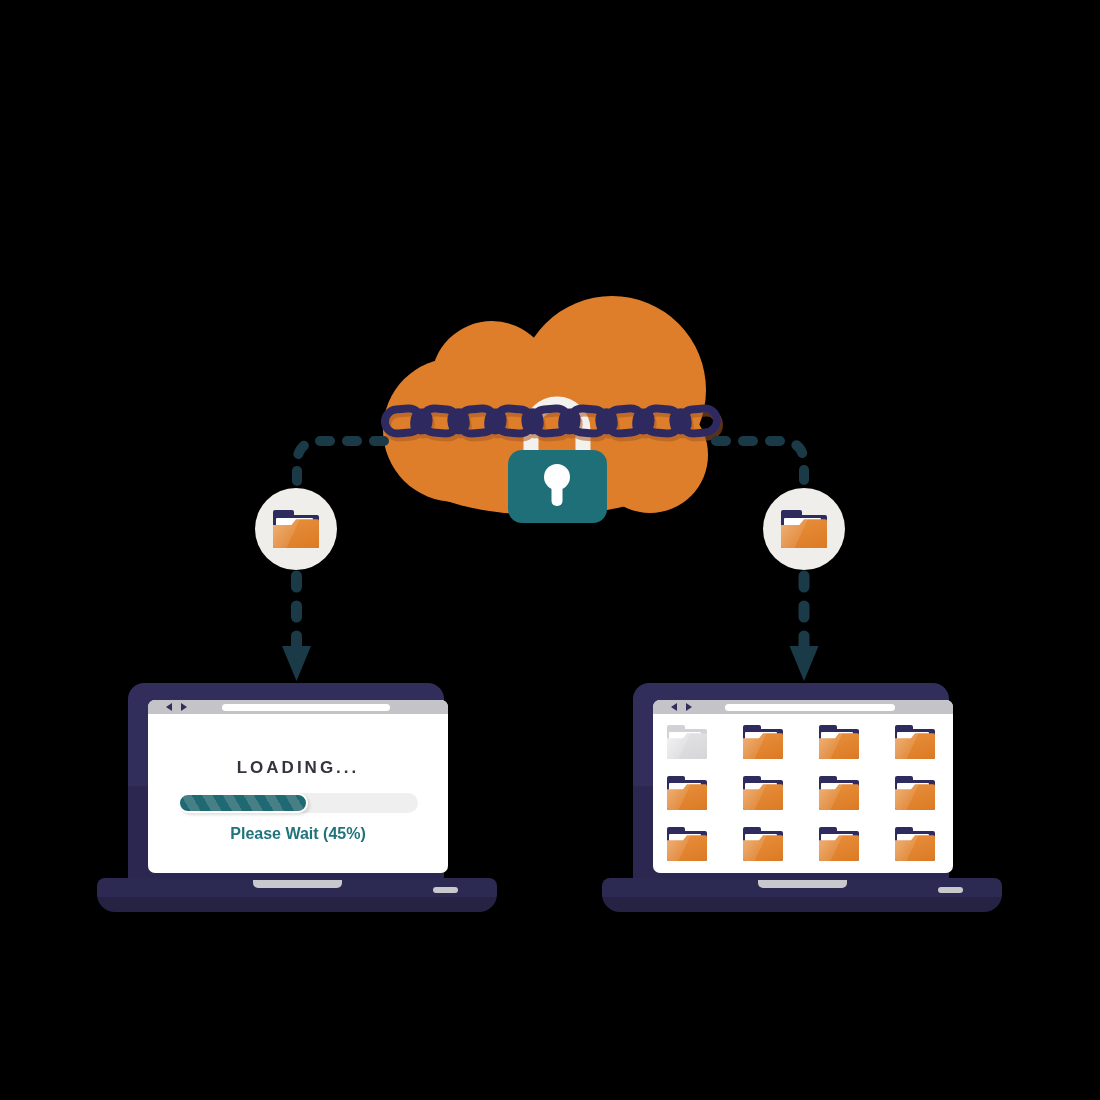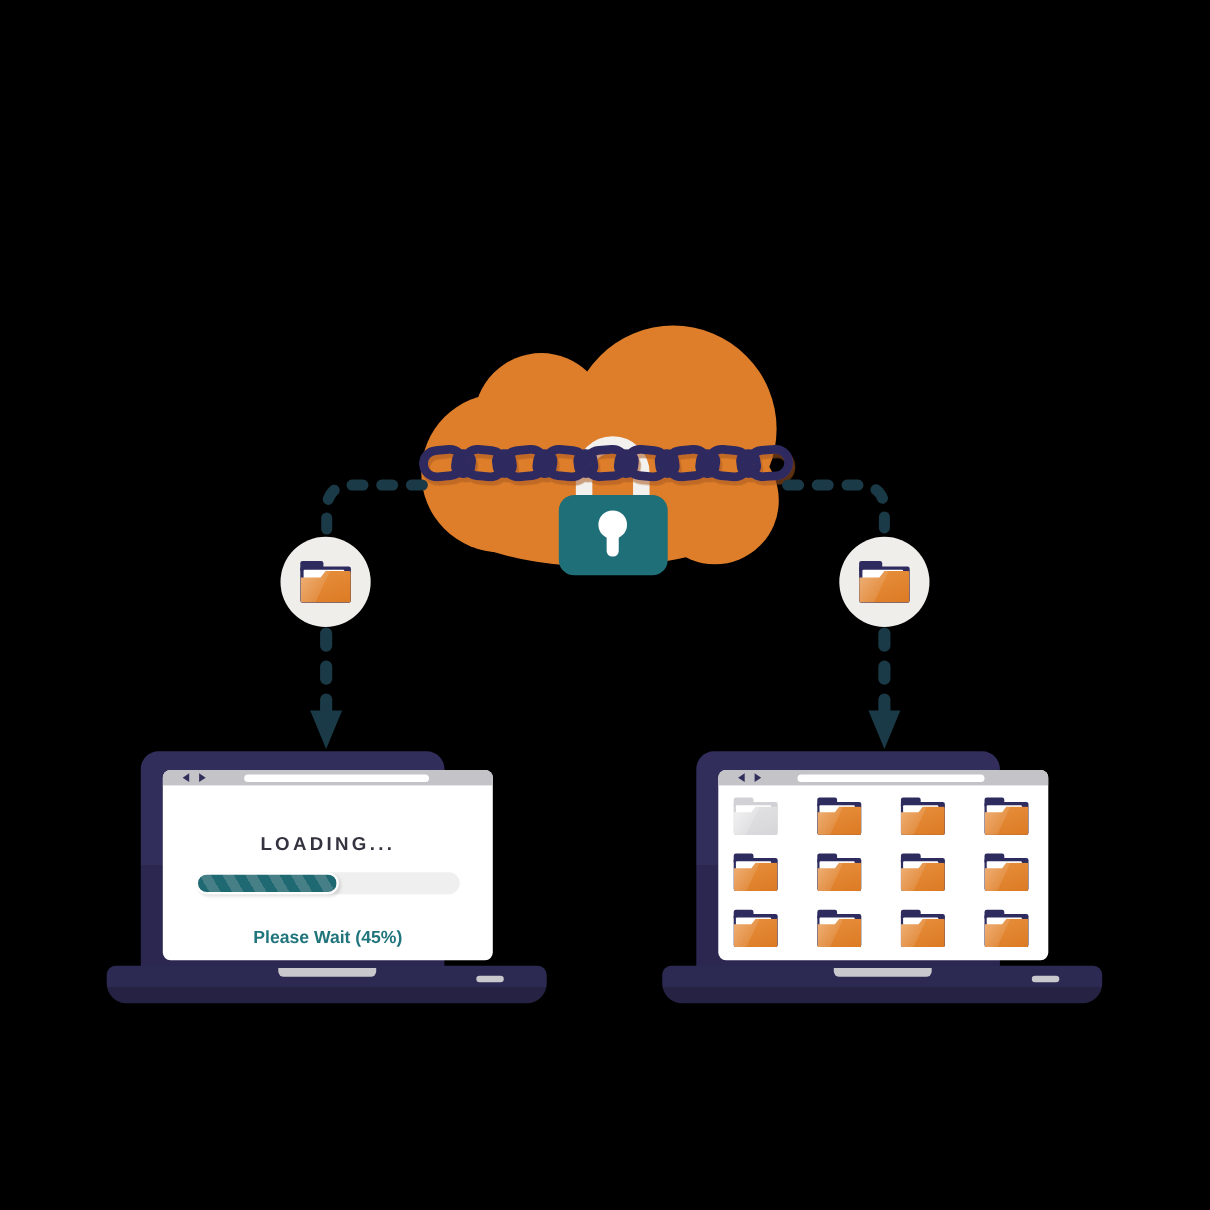--- a/index.html
+++ b/index.html
@@ -2,42 +2,42 @@
 <html style="--orange: #DE7E2B; --navy: #2E2C5F; --teal: #1E6F78; --teal-text: #20747C; --dash: #1B3A47; --shackle: #F3F1EE; --laptop-hi: #312E5B; --laptop-lo: #2B2750; --base-hi: #2C2A53; --base-lo: #252243; --toolbar: #C4C3C7; --track: #EFEFEF; --stripe-a: #1F6A72; --stripe-b: #477F86; --text-dark: #35333F; --circle-bg: #EFEEEB; --folder-gray-b: #D2D1D5; --paper: #FFFFFF;"><head>
 <meta charset="utf-8">
 <style>
   html,body{margin:0;padding:0;background:#000;}
   .canvas{position:relative;width:1100px;height:1100px;background:#000;overflow:hidden;
           font-family:"Liberation Sans",sans-serif;}
   svg{position:absolute;left:0;top:0;}
 
   
   .laptop-body{position:absolute;width:276px;height:199px;border-radius:16px 16px 0 0;
-    background:linear-gradient(var(--laptop-hi) 0 52%, var(--laptop-lo) 52% 100%);}
+    background:linear-gradient(var(--laptop-hi) 0 52%, var(--laptop-lo) 52% 100%);padding-left:40px;}
   .screen{position:absolute;width:300px;height:173px;border-radius:7px;background:#fff;overflow:hidden;}
   .browser-bar{position:relative;height:14px;background:var(--toolbar);display:flex;align-items:center;}
   .nav-arrows{display:flex;align-items:center;gap:9px;margin-left:18px;}
   .tri{width:0;height:0;border-top:4px solid transparent;border-bottom:4px solid transparent;}
   .tri.back{border-right:6px solid var(--laptop-hi);}
   .tri.fwd{border-left:6px solid var(--laptop-hi);}
   .addr{position:absolute;left:74px;top:4px;width:168px;height:7px;border-radius:4px;background:#fff;}
   .laptop-base{position:absolute;width:400px;height:34px;border-radius:8px 8px 18px 18px;
     background:linear-gradient(var(--base-hi) 0 56%, var(--base-lo) 56% 100%);}
   .base-notch{position:absolute;left:156px;top:2px;width:89px;height:8px;border-radius:0 0 5px 5px;background:#C9C8CC;}
   .base-dash{position:absolute;left:336px;top:9px;width:25px;height:6px;border-radius:3px;background:#C9C8CC;}
 
   
   .loading-title{margin-top:44px;text-align:center;font-size:17px;font-weight:700;
     letter-spacing:3px;color:var(--text-dark);}
   .progress-track{position:relative;margin:15px auto 0;width:240px;height:20px;border-radius:10px;
     background:var(--track);}
   .progress-fill{position:absolute;left:0;top:0;height:100%;border-radius:10px;box-sizing:border-box;
     border:2px solid #ffffff;box-shadow:2px 2px 3px rgba(0,0,0,0.12);
     background:repeating-linear-gradient(60deg, var(--stripe-a) 0 9px, var(--stripe-b) 9px 18px);}
-  .wait-text{margin-top:31px;text-align:center;font-size:16px;font-weight:700;color:var(--teal-text);}
+  .wait-text{margin-top:12px;text-align:center;font-size:16px;font-weight:700;color:var(--teal-text);}
 
   
   .folder-grid{position:absolute;left:14px;top:25px;display:grid;
     grid-template-columns:repeat(4,40px);column-gap:36px;row-gap:17px;}
 
   
   .folder{position:relative;}
   .folder-sm{width:40px;height:34px;}
   .folder-lg{width:46px;height:38px;}
   .folder .f-tab{position:absolute;left:0;top:0;width:45%;height:24%;border-radius:2px 2px 0 0;}

